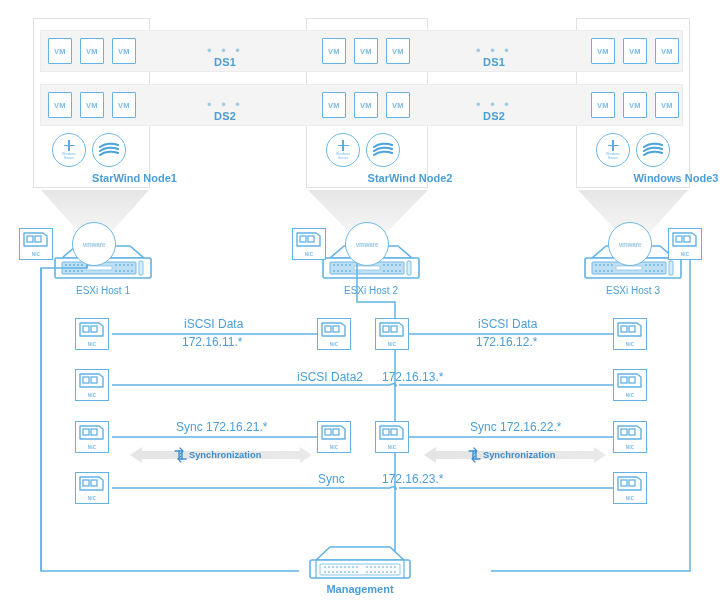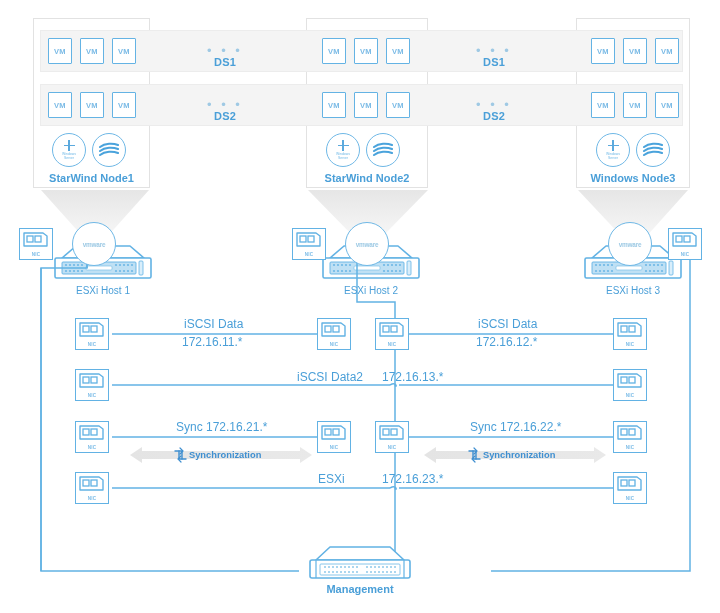--- a/index.html
+++ b/index.html
@@ -43,21 +43,21 @@
     position:absolute;width:34px;height:34px;border-radius:50%;
     border:1.5px solid #6fb8e6;background:#fff;box-sizing:border-box;
     display:flex;flex-direction:column;align-items:center;justify-content:center;
   }
   .win-sq{width:11px;height:11px;background:#5ba9dd;
      display:grid;grid-template-columns:1fr 1fr;grid-template-rows:1fr 1fr;gap:1.2px;}
   .win-sq i{background:#fff;display:block;}
   .win-txt{font-size:3.4px;color:#6fb8e6;line-height:4px;text-align:center;margin-top:1px;}
   .node-name{
     position:absolute;text-align:center;font-size:11px;font-weight:bold;
-    color:#4a9fd8;white-space:nowrap;
+    color:#4a9fd8;white-space:nowrap;padding-left:43px;
   }
   
   .esxi-name{
     position:absolute;text-align:center;font-size:10px;font-weight:normal;
     color:#4a9fd8;white-space:nowrap;
   }
   
   .nic{
     position:absolute;width:34px;height:32px;border:1.7px solid #62b2e4;
     background:#fff;box-sizing:border-box;
@@ -523,21 +523,21 @@
   <div class="link-lbl" style="left:478px;top:317px;">iSCSI Data</div>
   <div class="link-lbl" style="left:476px;top:335px;">172.16.12.*</div>
 
   <div class="link-lbl" style="left:297px;top:370px;">iSCSI Data2</div>
   <div class="link-lbl" style="left:382px;top:370px;">172.16.13.*</div>
 
   <div class="link-lbl" style="left:176px;top:420px;">Sync 172.16.21.*</div>
 
   <div class="link-lbl" style="left:470px;top:420px;">Sync 172.16.22.*</div>
 
-  <div class="link-lbl" style="left:318px;top:472px;">ESXi</div>
+  <div class="link-lbl" style="left:318px;top:472px;">Sync</div>
   <div class="link-lbl" style="left:382px;top:472px;">172.16.23.*</div>
 
   <div class="sync-txt" style="left:189px;top:450px;">Synchronization</div>
   <div class="sync-txt" style="left:483px;top:450px;">Synchronization</div>
 
   <div class="mgmt-lbl" style="left:300px;top:583px;width:120px;">Management</div>
 
 </div>
 
 </body></html>

